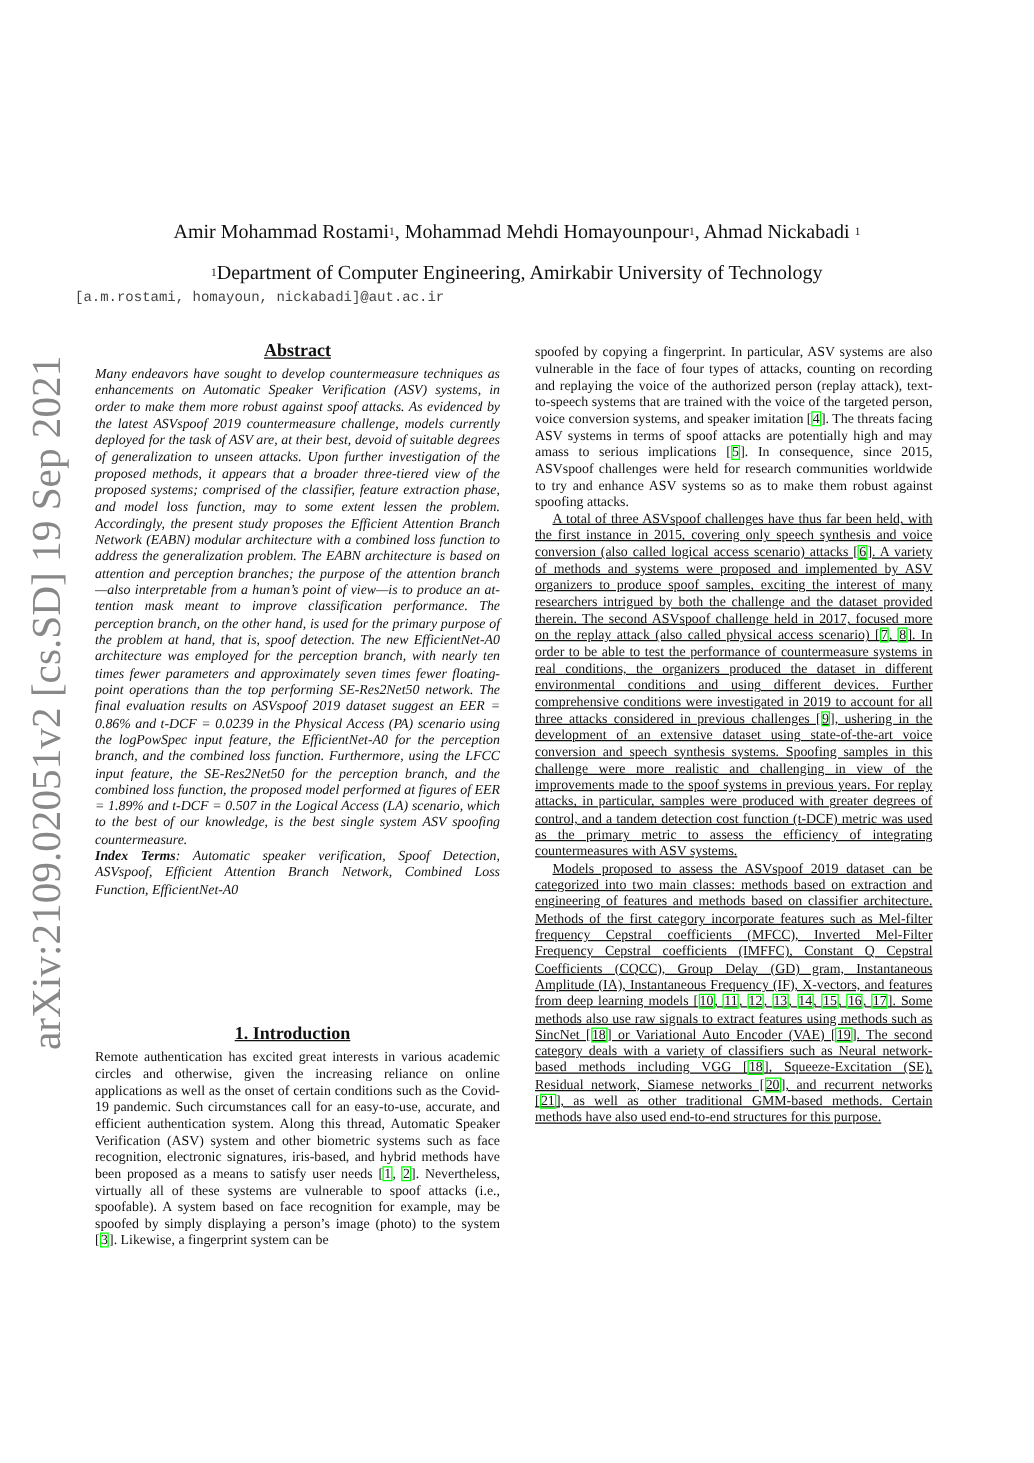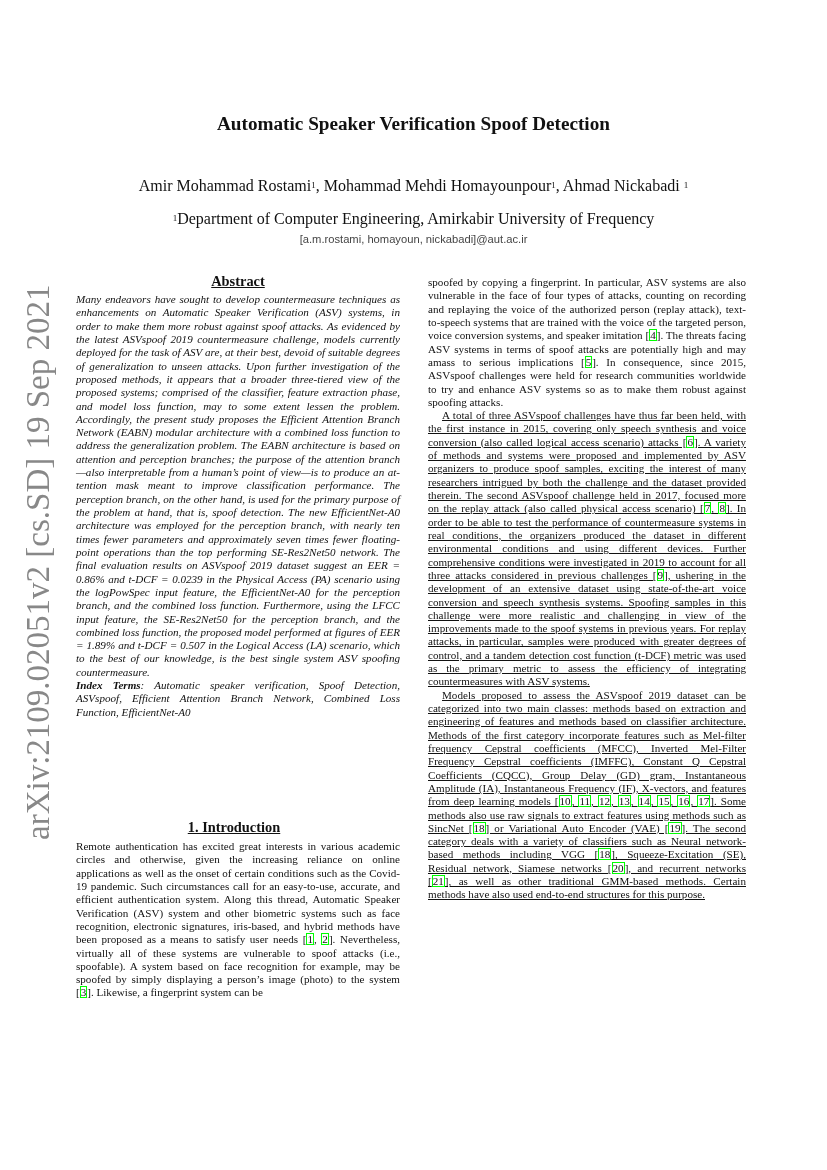--- a/index.html
+++ b/index.html
@@ -4,22 +4,22 @@
 <style>
   html, body { margin: 0; padding: 0; background: #ffffff; }
   body { width: 827px; height: 1170px; position: relative; overflow: hidden;
          font-family: "Liberation Serif", serif; color: #111; }
   .title { position: absolute; left: 60px; width: 707px; top: 112px; text-align: center;
            font-weight: bold; font-size: 19.2px; line-height: 24px; }
   .authors { position: absolute; left: 60px; width: 707px; top: 176px; text-align: center;
              font-size: 16px; line-height: 20px; }
   .affil { position: absolute; left: 60px; width: 707px; top: 209px; text-align: center;
            font-size: 16px; line-height: 20px; }
-  .email { position: absolute; left: 60px; width: 707px; top: 232px; text-align: center;
-           font-family: Liberation Sans, sans-serif; font-size: 11.2px; color: #444; line-height: 14px; }
+  .email { position: absolute; left: 60px; width: 707px; top: 232px; 
+           font-family: Liberation Mono, monospace; font-size: 11.2px; color: #444; line-height: 14px; }
   sup { font-size: 9px; vertical-align: top; position: relative; top: -1px; }
   .col { position: absolute; font-size: 11.1px; line-height: 13.32px; text-align: justify;
          hyphens: manual; }
   .left { left: 76px; width: 324px; }
   .right { left: 428px; width: 318px; top: 276px; }
   .sec-head { text-align: center; font-weight: bold; font-size: 14.4px; line-height: 18px; margin: 0; text-decoration: underline; }
   p { margin: 0; }
   .indent { text-indent: 14px; text-decoration: underline; }
   .abs-head { position: absolute; left: 76px; width: 324px; top: 272px; }
   .abs-body { top: 293px; font-style: italic; }
@@ -29,28 +29,27 @@
   .arxiv { position: absolute; left: 20px; top: 840px; transform-origin: 0 0; transform: rotate(-90deg);
            font-family: "Liberation Serif", serif; font-size: 33px; color: #888; white-space: nowrap; letter-spacing: 0px; }
   .kw { font-weight: bold; }
 </style>
 </head>
 <body>
 
 <div class="arxiv">arXiv:2109.02051v2  [cs.SD]  19 Sep 2021</div>
 
 <div class="title">
-  <div>Automatic Speaker Verification Spoof Detection</div>
 </div>
 
 <div class="authors">
   <span>Amir Mohammad Rostami</span><sup>1</sup><span>, </span><span>Mohammad Mehdi Homayounpour</span><sup>1</sup><span>, </span><span>Ahmad Nickabadi </span><sup>1</sup>
 </div>
 
-<div class="affil"><sup>1</sup><span>Department of Computer Engineering, Amirkabir University of Frequency</span></div>
+<div class="affil"><sup>1</sup><span>Department of Computer Engineering, Amirkabir University of Technology</span></div>
 
 <div class="email">[a.m.rostami, homayoun, nickabadi]@aut.ac.ir</div>
 
 <h2 class="sec-head abs-head">Abstract</h2>
 
 <div class="col left abs-body">
   <p>Many endeavors have sought to develop countermeasure tech­niques as enhancements on Automatic Speaker Verification (ASV) systems, in order to make them more robust against spoof attacks. As evidenced by the latest ASVspoof 2019 coun­termeasure challenge, models currently deployed for the task of ASV are, at their best, devoid of suitable degrees of gener­alization to unseen attacks.  Upon further investigation of the proposed methods, it appears that a broader three-tiered view of the proposed systems; comprised of the classifier, feature ex­traction phase, and model loss function, may to some extent lessen the problem. Accordingly, the present study proposes the Efficient Attention Branch Network (EABN) modular architec­ture with a combined loss function to address the generaliza­tion problem. The EABN architecture is based on attention and perception branches; the purpose of the attention branch—also interpretable from a human’s point of view—is to produce an at­tention mask meant to improve classification performance. The perception branch, on the other hand, is used for the primary purpose of the problem at hand, that is, spoof detection.  The new EfficientNet-A0 architecture was employed for the percep­tion branch, with nearly ten times fewer parameters and approx­imately seven times fewer floating-point operations than the top performing SE-Res2Net50 network. The final evaluation results on ASVspoof 2019 dataset suggest an EER = 0.86% and t-DCF = 0.0239 in the Physical Access (PA) scenario using the log­PowSpec input feature, the EfficientNet-A0 for the perception branch, and the combined loss function.  Furthermore, using the LFCC input feature, the SE-Res2Net50 for the perception branch, and the combined loss function, the proposed model performed at figures of EER = 1.89% and t-DCF = 0.507 in the Logical Access (LA) scenario, which to the best of our knowl­edge, is the best single system ASV spoofing countermeasure.</p>
   <p><span class="kw">Index Terms</span><span>:  Automatic speaker verification, Spoof Detec­tion, ASVspoof, Efficient Attention Branch Network, Com­bined Loss Function, EfficientNet-A0</span></p>
 </div>
 

